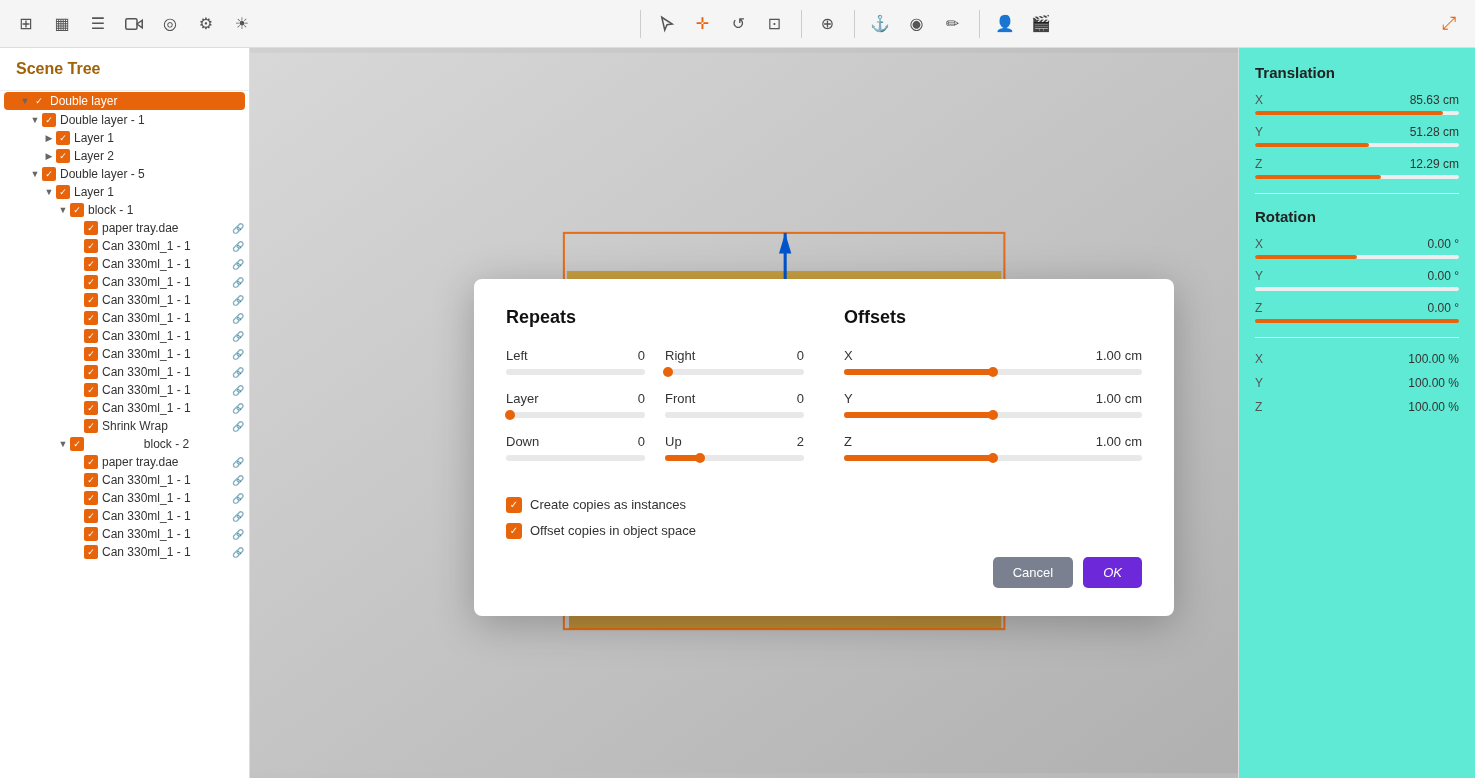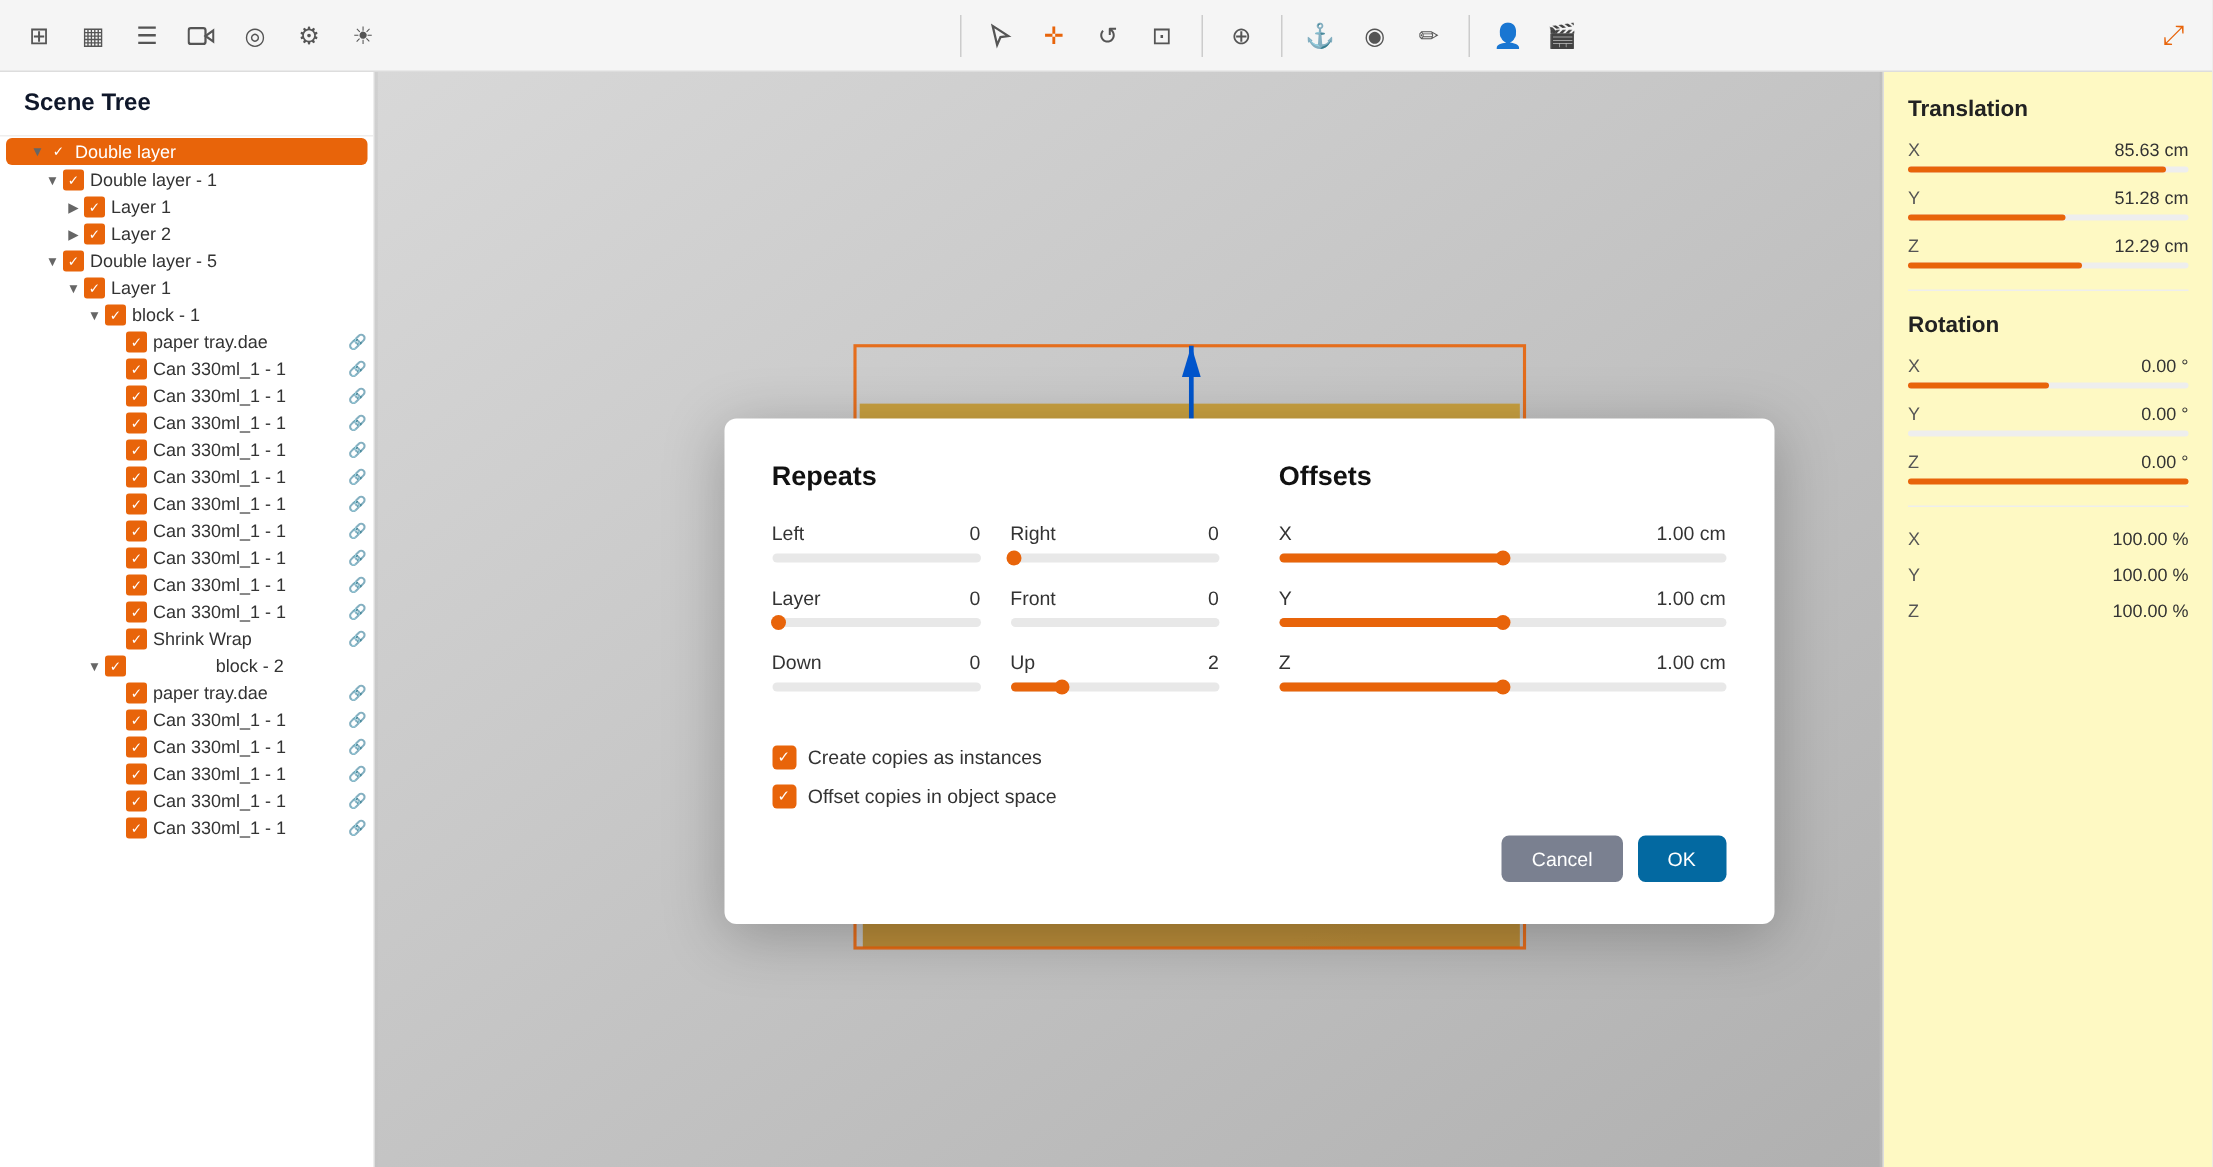--- a/index.html
+++ b/index.html
@@ -38,21 +38,21 @@
       background: #fff;
       border-right: 1px solid #ddd;
       display: flex;
       flex-direction: column;
       overflow: hidden;
     }
     .scene-tree-header {
       padding: 12px 16px;
       font-size: 16px;
       font-weight: 600;
-      color: #0f172a;
+      color: #a16207;
       border-bottom: 1px solid #eee;
     }
     .scene-tree-content {
       flex: 1;
       overflow-y: auto;
       font-size: 12px;
     }
 
     .tree-item {
       display: flex;
@@ -89,22 +89,22 @@
     
     .viewport {
       flex: 1;
       background: linear-gradient(135deg, #d0d0d0 0%, #c0c0c0 50%, #b8b8b8 100%);
       position: relative;
       overflow: hidden;
     }
 
     
     .right-panel {
-      width: 220px;
-      background: #fef9c3;
+      width: 237px;
+      background: #5eead4;
       border-left: 1px solid #ddd;
       padding: 16px;
       overflow-y: auto;
     }
     .panel-section-title {
       font-size: 15px;
       font-weight: 600;
       color: #222;
       margin-bottom: 12px;
     }
@@ -238,21 +238,21 @@
       margin-top: 8px;
     }
     .btn {
       padding: 8px 20px;
       border-radius: 5px;
       font-size: 13px;
       cursor: pointer;
       border: none;
     }
     .btn-cancel { background: #7a8090; color: #fff; }
-    .btn-ok { background: #0369a1; color: #fff; }
+    .btn-ok { background: #6d28d9; color: #fff; font-style: italic; }
   </style>
 </head>
 <body>
 
 <div class="toolbar">
   <div class="toolbar-icon">⊞</div>
   <div class="toolbar-icon">▦</div>
   <div class="toolbar-icon">☰</div>
   <div class="toolbar-icon">
     <svg width="18" height="18" viewBox="0 0 24 24" fill="none" stroke="#555" stroke-width="2">

